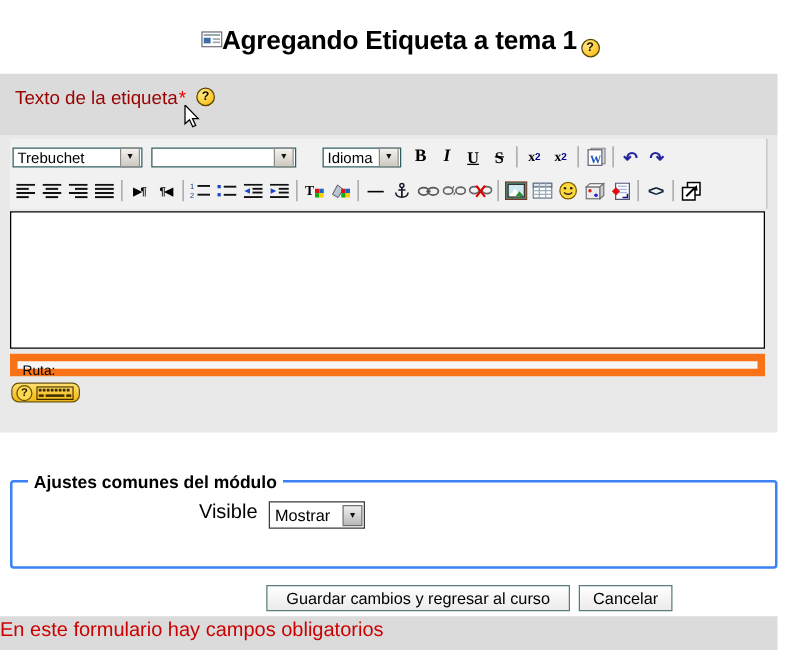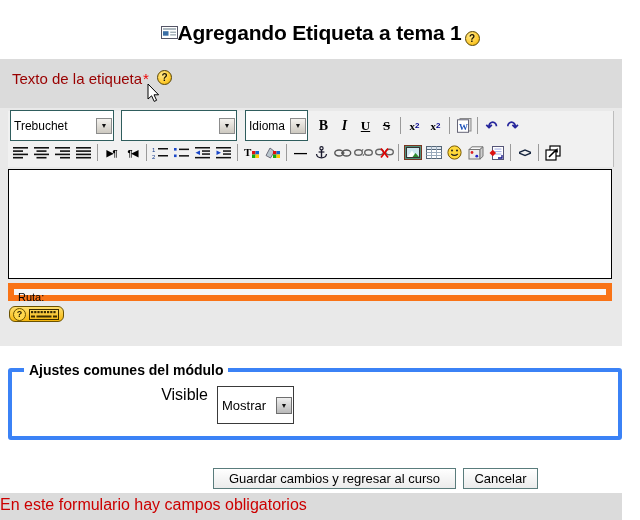--- a/index.html
+++ b/index.html
@@ -27,30 +27,30 @@
   
   .editor-region{position:absolute;top:108px;left:0;width:622px;height:238px;background:#e9e9e9;}
   .toolbar{position:absolute;top:3px;left:8px;width:606px;background:#f1f1f1;box-sizing:border-box;
            border-right:1px solid #bdbdbd;padding:1px 2px;}
   .trow{display:flex;align-items:center;height:27px;}
   .tbtn{min-width:21px;height:21px;display:flex;align-items:center;justify-content:center;
         font-size:12px;cursor:pointer;flex:none;}
   .tsep{width:1px;height:17px;background:#9a9a9a;margin:0 3px;flex:none;}
 
   
-  .xsel{display:inline-flex;align-items:center;height:31px;background:#fff;box-sizing:border-box;
+  .xsel{display:inline-flex;align-items:center;height:16px;background:#fff;box-sizing:border-box;
         border:1px solid #2f5d5d;cursor:pointer;flex:none;}
   .xsel-val{flex:1;font-size:12px;padding:0 3px;white-space:nowrap;overflow:hidden;}
   .xsel-btn{width:16px;height:16px;margin:1px;flex:none;box-sizing:border-box;
             background:linear-gradient(#f4f2ee,#cdc9c0);border:1px solid #8c8c8c;
             font-size:7px;display:flex;align-items:center;justify-content:center;color:#111;}
   .w-font{width:104px;}
   .w-size{width:72px;margin-left:7px;}
   .w-format{width:116px;margin-left:7px;}
-  .w-lang{width:63px;margin-left:8px;margin-right:5px;}
+  .w-lang{width:63px;margin-left:21px;margin-right:5px;}
 
   .g-serif{font-family:"Liberation Serif",serif;font-weight:bold;}
   .g-b{font-size:14px;}
   .g-i{font-style:italic;font-size:14px;}
   .g-u{font-size:13px;text-decoration:underline;}
   .g-s{font-size:13px;text-decoration:line-through;}
   .g-script{font-size:11px;}
   .sub{font-size:8px;color:#00008b;vertical-align:-3px;font-weight:bold;}
   .sup{font-size:8px;color:#00008b;vertical-align:4px;font-weight:bold;}
   .g-undo{color:#26269c;font-weight:bold;font-size:14px;}
@@ -65,26 +65,26 @@
   .access-btn{position:absolute;left:9px;top:198px;width:55px;height:16px;box-sizing:border-box;
               border:1px solid #6b5200;border-radius:6px;
               background:linear-gradient(#ffdf6e,#f4b60e);
               display:flex;align-items:center;gap:3px;padding:0 3px;cursor:pointer;
               box-shadow:inset 0 0 0 1px #ffeJ;}
   .access-btn .q{font-size:9px;font-weight:bold;color:#201700;border:1px solid #6b5200;
                  border-radius:50%;width:11px;height:11px;line-height:10px;text-align:center;
                  flex:none;background:#ffd84d;}
 
   
-  .module-fieldset{position:absolute;top:362px;left:8px;width:614px;height:78px;box-sizing:border-box;
-                   border:4px solid #3b82f6;border-radius:3px;margin:0;padding:0 0 0 10px;}
+  .module-fieldset{position:absolute;top:377px;left:8px;width:614px;height:78px;box-sizing:border-box;
+                   border:2px solid #3b82f6;border-radius:3px;margin:0;padding:0 0 0 10px;}
   .module-fieldset legend{font-size:14px;font-weight:bold;padding:0 5px;margin-left:2px;}
   .visible-row{margin-top:8px;display:flex;align-items:flex-start;}
   .visible-label{width:186px;text-align:right;font-size:16px;}
-  .msel{margin-left:9px;width:77px;height:38px;border:1px solid #3a3a3a;}
+  .msel{margin-left:9px;width:77px;height:22px;border:1px solid #3a3a3a;}
   .msel .xsel-val{font-size:13px;padding:0 4px;}
   .msel .xsel-btn{width:16px;height:17px;background:linear-gradient(#efefef,#b9b9b9);border:1px solid #6e6e6e;}
 
   
   .btn{position:absolute;height:21px;font-family:inherit;font-size:13px;color:#000;cursor:pointer;
        background:linear-gradient(#ffffff,#ebebeb);border:1px solid #5a7c7c;padding:0 6px;box-sizing:border-box;}
   .btn-save{left:213px;top:468px;width:243px;}
   .btn-cancel{left:463px;top:468px;width:75px;}
   .notice-bar{position:absolute;top:493px;left:0;width:622px;height:27px;background:#dbdbdb;
               box-sizing:border-box;text-align:left;padding:3px 4px 0 0;}

